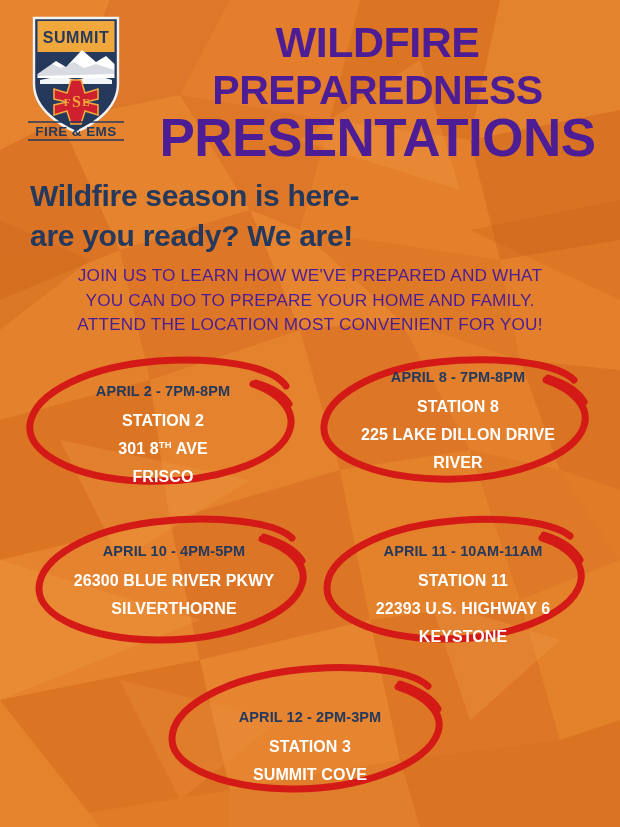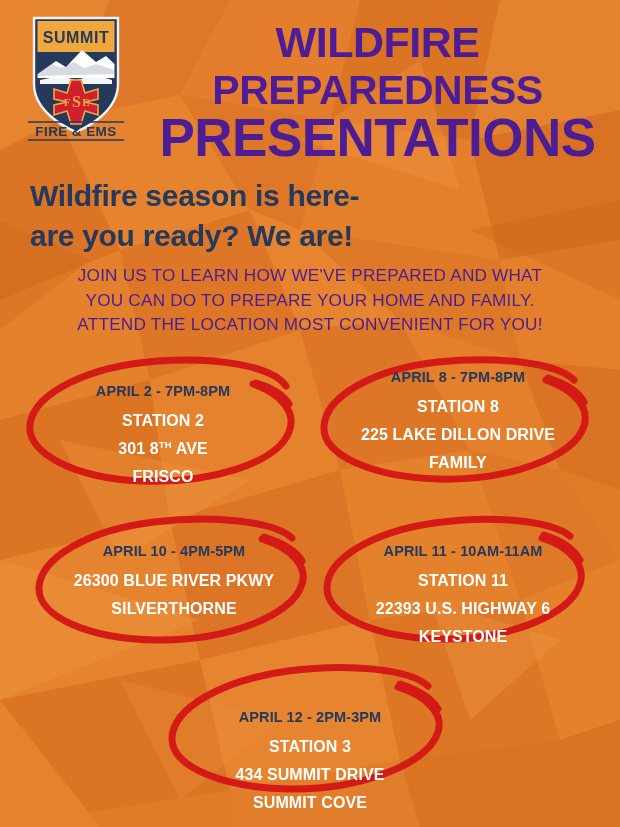--- a/index.html
+++ b/index.html
@@ -259,21 +259,21 @@
       <g fill="none" stroke="#D41A16" stroke-width="7" stroke-linecap="round">
         <path d="M262 28 C244 10 182 4 126 10 C62 17 14 44 12 74 C10 103 60 125 126 127
                  C194 129 262 106 272 74 C278 55 262 38 234 28"></path>
         <path d="M236 26 C252 31 266 39 272 50"></path>
       </g>
     </svg>
     <div class="etext" style="top:16px;">
       <div class="eline date">APRIL 8 - 7PM-8PM</div>
       <div class="eline body">STATION 8</div>
       <div class="eline body">225 LAKE DILLON DRIVE</div>
-      <div class="eline body">FAMILY</div>
+      <div class="eline body">RIVER</div>
     </div>
   </div>
 
   <div class="event" style="left:28px; top:512px; width:292px; height:140px;">
     <svg class="scribble" width="292" height="140" viewBox="0 0 292 140" aria-hidden="true">
       <g fill="none" stroke="#D41A16" stroke-width="7" stroke-linecap="round">
         <path d="M264 26 C246 9 184 3 126 10 C60 18 12 46 11 76 C10 105 62 127 128 128
                  C196 129 264 105 274 72 C280 53 262 36 234 27"></path>
         <path d="M236 25 C252 30 268 38 274 49"></path>
       </g>
@@ -305,18 +305,17 @@
     <svg class="scribble" width="300" height="140" viewBox="0 0 300 140" aria-hidden="true">
       <g fill="none" stroke="#D41A16" stroke-width="7" stroke-linecap="round">
         <path d="M268 26 C250 9 188 3 128 11 C62 20 13 48 12 78 C11 107 64 128 130 129
                  C198 130 268 105 278 72 C284 53 266 36 238 27"></path>
         <path d="M240 24 C256 29 272 38 278 49"></path>
       </g>
     </svg>
     <div class="etext" style="top:48px;">
       <div class="eline date">APRIL 12 - 2PM-3PM</div>
       <div class="eline body">STATION 3</div>
-      <div class="eline body">434 SUMMIT DRIVE</div>
       <div class="eline body">SUMMIT COVE</div>
     </div>
   </div>
 
 </div>
 
 </body></html>

